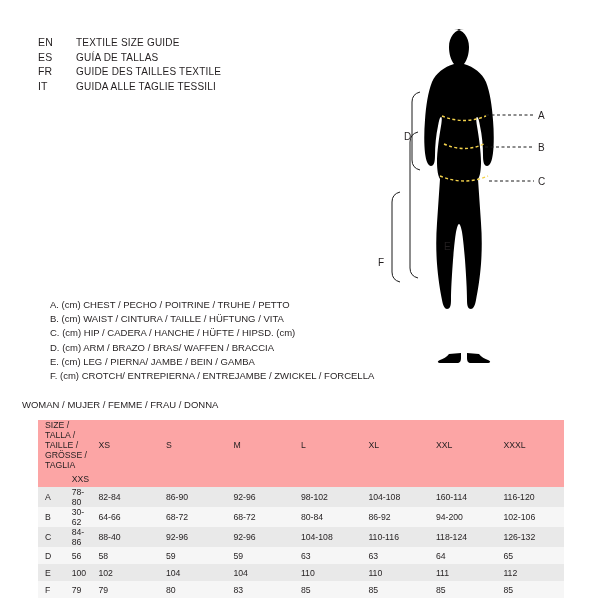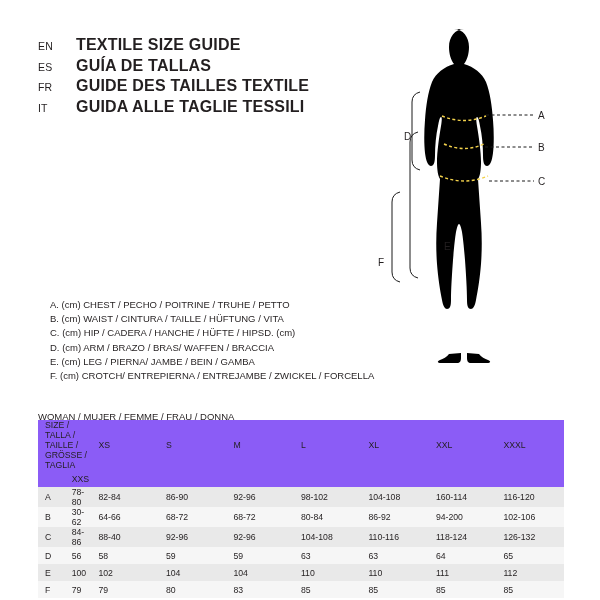--- a/index.html
+++ b/index.html
@@ -33,46 +33,44 @@
     align-items: baseline;
     margin-bottom: 2.5px;
   }
   .title-lang {
     width: 38px;
     font-size: 10.5px;
     letter-spacing: 0.2px;
     color: #231f20;
   }
   .title-text {
-    font-size: 16px;
+    font-size: 10px;
     letter-spacing: 0.2px;
     color: #231f20;
-    font-weight: bold;
   }
 
   
   .legend {
     position: absolute;
     left: 50px;
     top: 298px;
     width: 400px;
   }
   .legend-line {
     font-size: 9.5px;
     line-height: 14.2px;
     color: #231f20;
     white-space: nowrap;
   }
   .legend-gender {
     position: absolute;
-    left: 38px;
+    left: 22px;
     top: 399px;
     font-size: 9.5px;
     color: #231f20;
-    margin-top: 12px;
   }
 
   
   .table-wrap {
     position: absolute;
     left: 38px;
     top: 420px;
     width: 526px;
   }
   table.size-table {
@@ -83,21 +81,21 @@
   table.size-table td, table.size-table th {
     font-size: 8.7px;
     font-weight: normal;
     text-align: left;
     padding: 0 0 0 7px;
     height: 17px;
     color: #231f20;
     border: 0;
   }
   tr.row-head td {
-    background: #8b5cf6;
+    background: #fca5a5;
     font-size: 8.7px;
     height: 17px;
   }
   tr.row-odd td {
     background: #e9e9e9;
   }
   tr.row-even td {
     background: #f6f6f6;
   }
   td.col-label {

